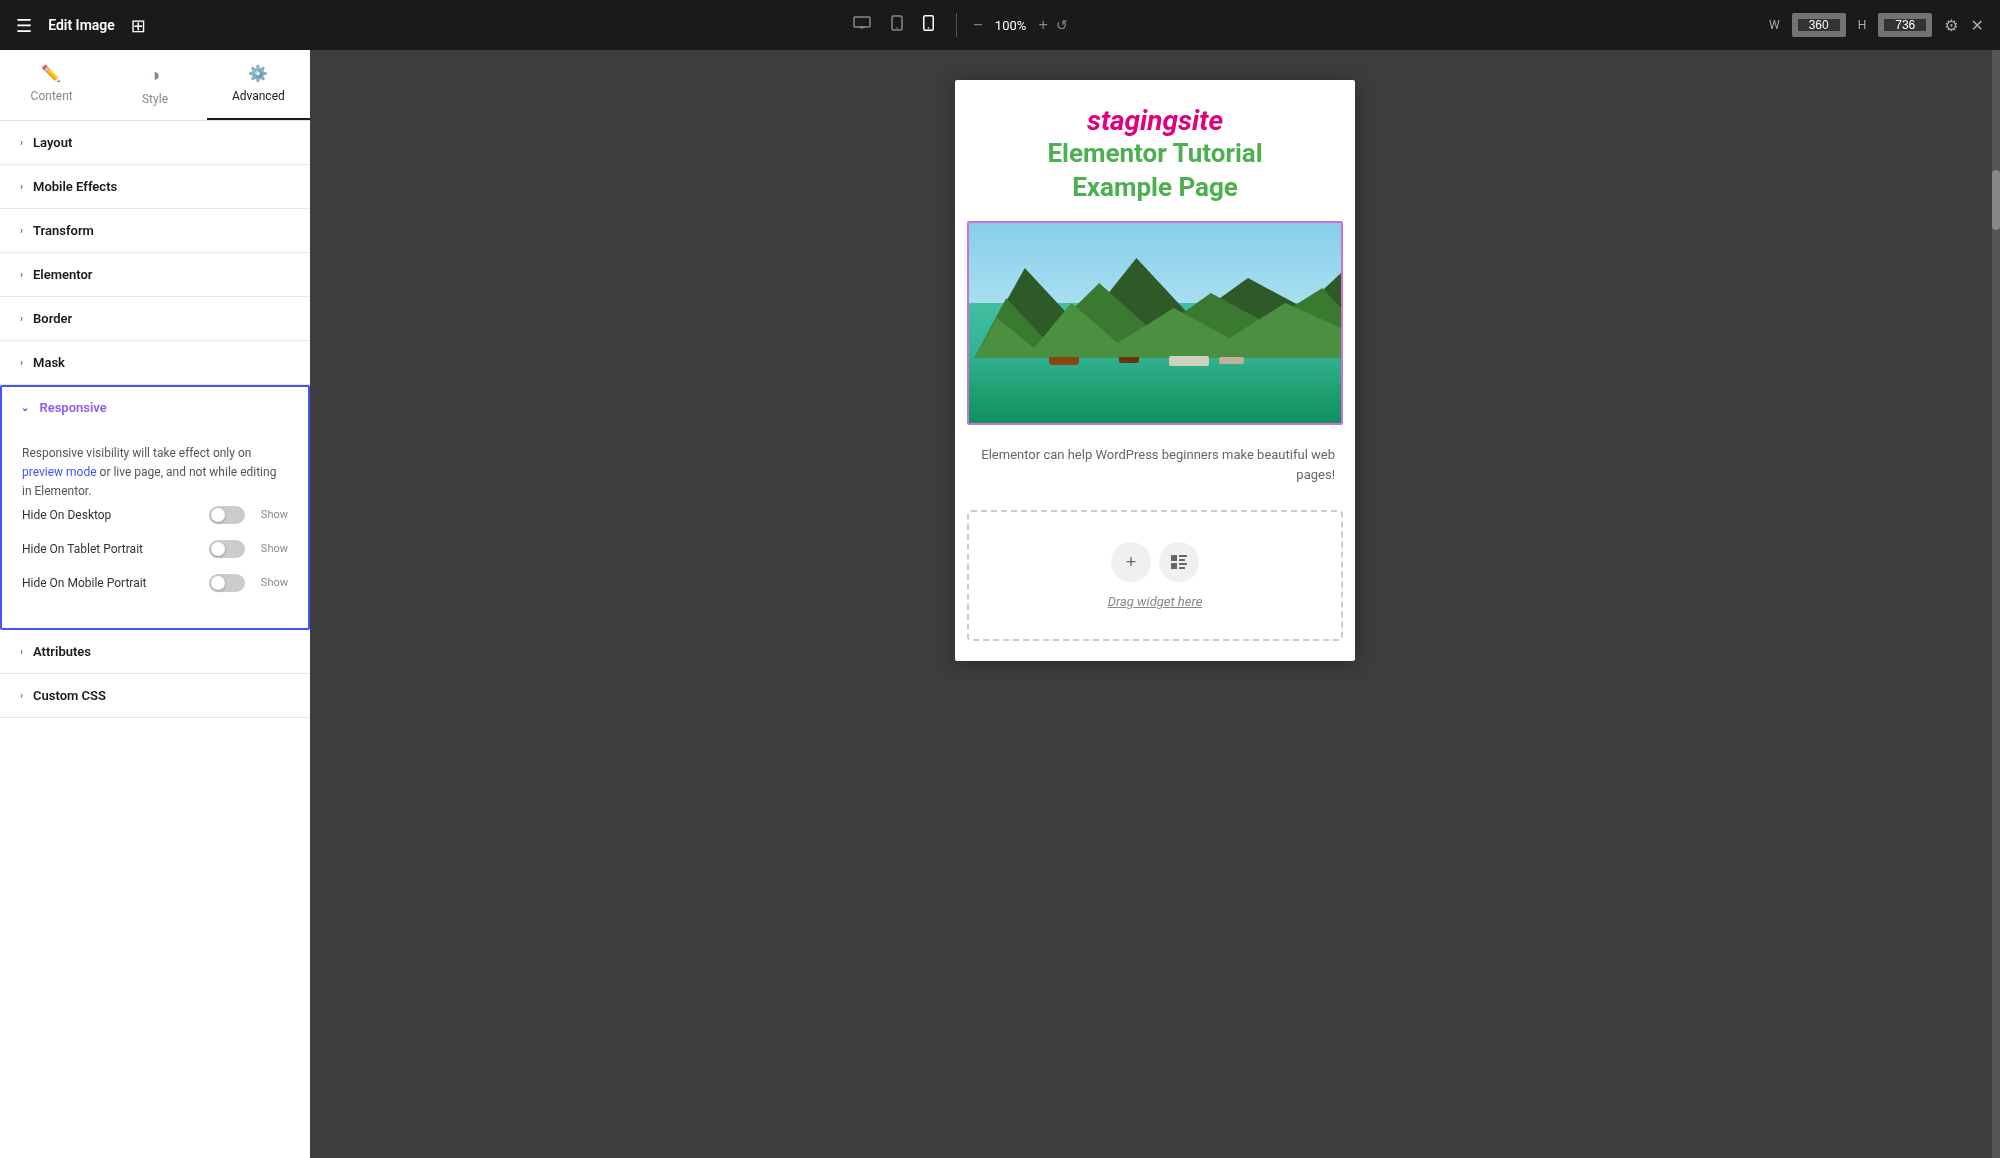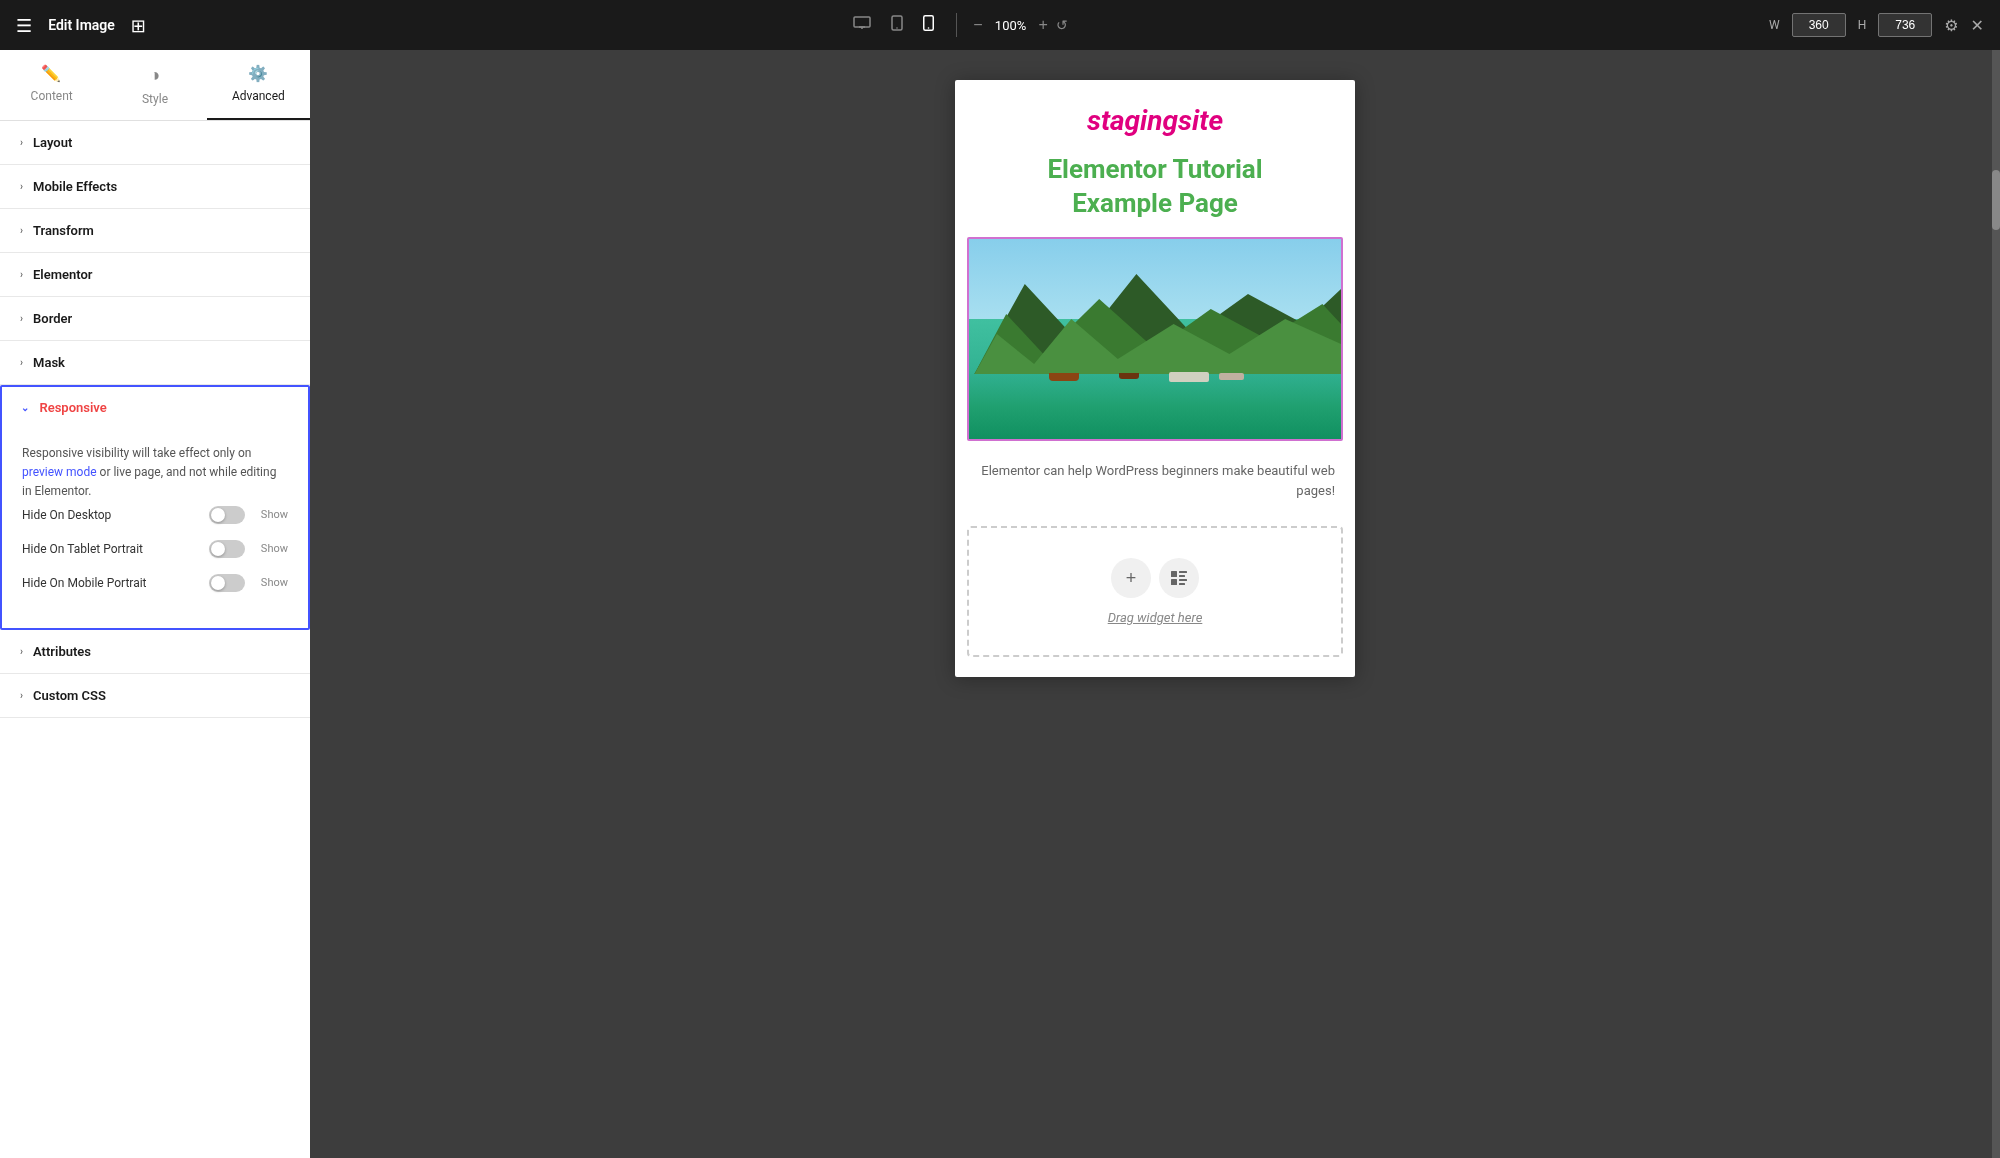--- a/index.html
+++ b/index.html
@@ -23,21 +23,21 @@
     .grid-icon { color: #fff; font-size: 18px; cursor: pointer; }
     .device-btn { background: none; border: none; color: #888; cursor: pointer; padding: 6px; font-size: 16px; }
     .device-btn.active { color: #fff; }
     .divider-v { width: 1px; height: 24px; background: #555; margin: 0 8px; }
     .zoom-btn { background: none; border: none; color: #888; cursor: pointer; font-size: 16px; }
     .zoom-text { color: #fff; font-size: 13px; min-width: 40px; text-align: center; }
     .reset-btn { background: none; border: none; color: #888; cursor: pointer; font-size: 14px; }
     .dimension-label { color: #aaa; font-size: 12px; }
     .dimension-input {
       background: #333;
-      border: 1px solid #737373;
+      border: 6px solid #737373;
       color: #fff;
       font-size: 12px;
       width: 54px;
       height: 24px;
       text-align: center;
       border-radius: 2px;
     }
     .settings-icon, .close-icon { color: #aaa; font-size: 16px; cursor: pointer; }
 
     
@@ -173,21 +173,20 @@
       height: fit-content;
     }
     .preview-header {
       padding: 24px 20px 16px;
       text-align: center;
     }
     .site-title {
       color: #e0007f;
       font-size: 28px;
       font-weight: 700;
-      margin-bottom: 16px;
       font-style: italic;
     }
     .page-subtitle {
       color: #4caf50;
       font-size: 26px;
       font-weight: 700;
       line-height: 1.3;
     }
     .preview-image-container {
       margin: 0 12px;
@@ -367,21 +366,21 @@
       <div class="accordion-item">
         <div class="accordion-header">
           <span class="chevron">›</span>
           <span>Mask</span>
         </div>
       </div>
 
       <div class="accordion-item expanded">
         <div class="accordion-header">
           <span class="chevron" style="color:#4353ff;">⌄</span>
-          <span style="color:#ef4444;">Responsive</span>
+          <span style="color:#8b5cf6;">Responsive</span>
         </div>
         <div class="accordion-body">
           <p class="responsive-note">
             <span>Responsive visibility will take effect only on </span><a>preview mode</a><span> or live page, and not while editing in Elementor.</span>
           </p>
 
           <div class="toggle-row">
             <span class="toggle-label">Hide On Desktop</span>
             <div class="toggle-switch">
               <div class="toggle-track">

